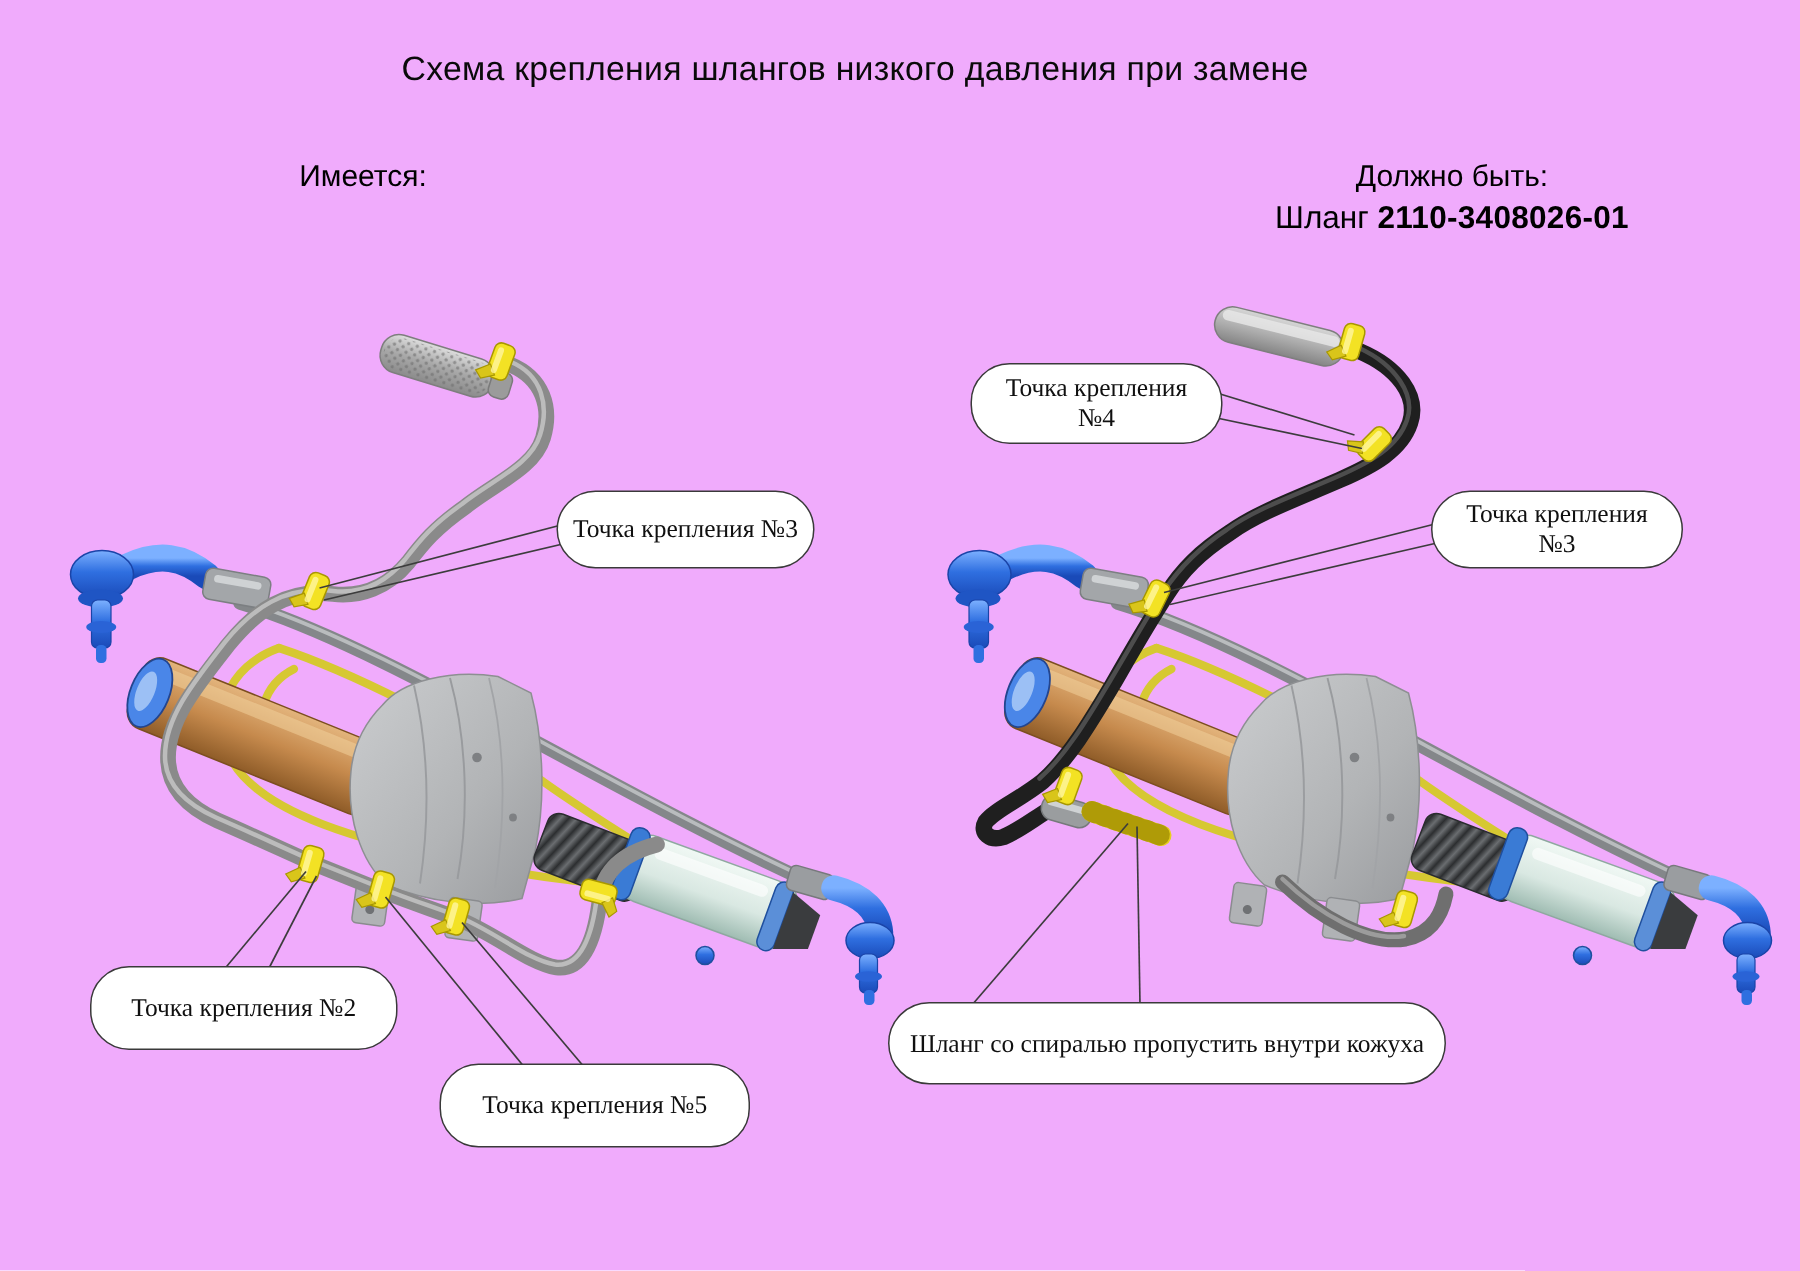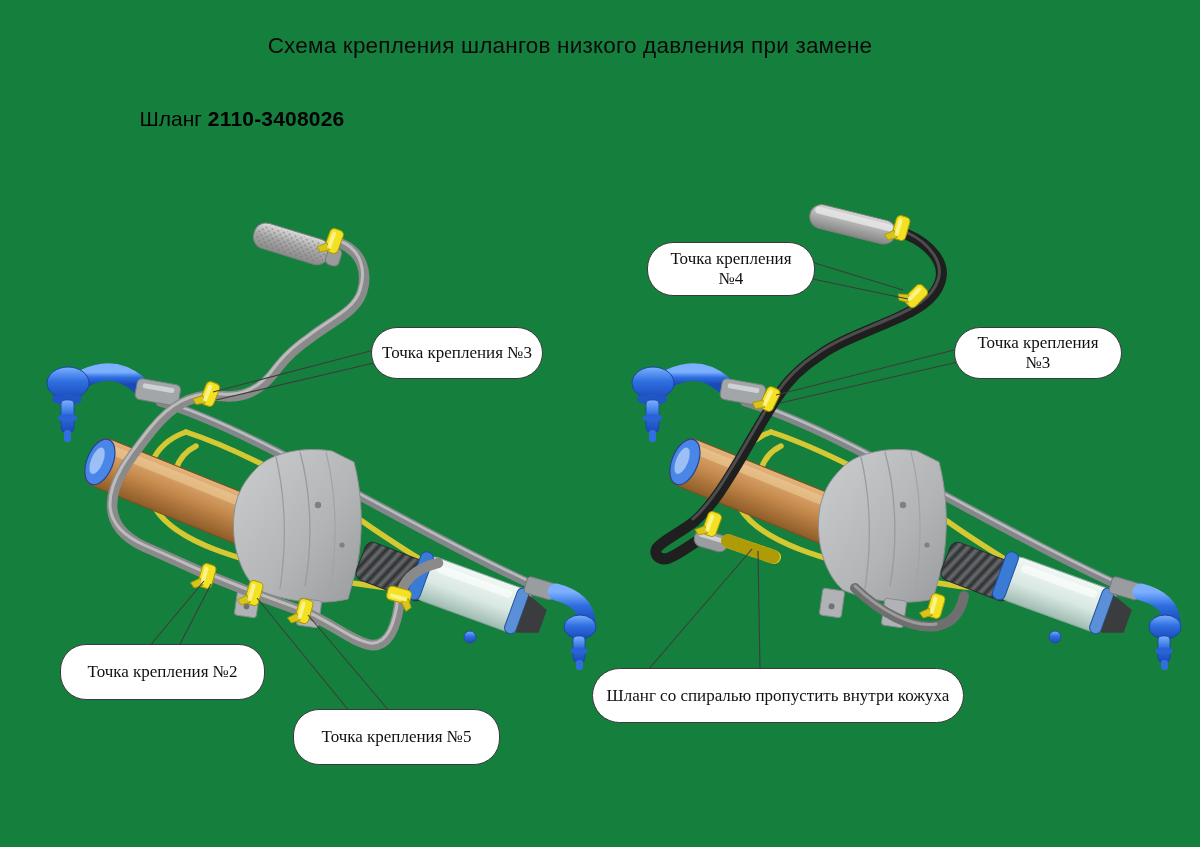--- a/index.html
+++ b/index.html
@@ -1,16 +1,16 @@
 <!DOCTYPE html>
 <html><head>
 <meta charset="utf-8">
 <style>
   html,body{margin:0;padding:0;background:#ffffff;}
-  .canvas{position:relative;width:1200px;height:847px;background:#15803d;overflow:hidden;
+  .canvas{position:relative;width:1200px;height:847px;background:#f0abfc;overflow:hidden;
           font-family:"Liberation Sans",sans-serif;color:#000;}
   .title{position:absolute;left:0;top:33px;width:1140px;text-align:center;
          font-size:22.5px;color:#0a0a0a;letter-spacing:.2px;}
   .hdr{position:absolute;text-align:center;}
   .hdr .line1{font-size:20px;margin-bottom:4px;}
   .hdr .line2{font-size:21px;}
   .hdr .line2 b{font-weight:700;letter-spacing:.2px;}
   .hdr-left{left:102px;top:107px;width:280px;}
   .hdr-right{left:818px;top:107px;width:300px;}
   .art{position:absolute;left:0;top:0;}
@@ -236,26 +236,30 @@
           <path d="M 958,362 L 780,403"></path>
         <path d="M 648,670 L 752,549"></path>
           <path d="M 760,670 L 758,551"></path>
       </g>
     </g>
   </svg>
 
   <div class="title">Схема крепления шлангов низкого давления при замене</div>
 
   <div class="hdr hdr-left">
+    <div class="line1">Имеется:</div>
+  </div>
+
+  <div class="hdr hdr-right">
+    <div class="line1">Должно быть:</div>
     <div class="line2">
       <span>Шланг</span>
-      <b>2110-3408026</b>
+      <b>2110-3408026-01</b>
     </div>
   </div>
-
 
   <div class="callout" style="left:371px;top:327px;width:172px;height:52px;">
     <span>Точка крепления №3</span>
   </div>
   <div class="callout" style="left:60px;top:644px;width:205px;height:56px;text-align:center;">
     <span>Точка крепления №2</span>
   </div>
   <div class="callout" style="left:293px;top:709px;width:207px;height:56px;">
     <span>Точка крепления №5</span>
   </div>

